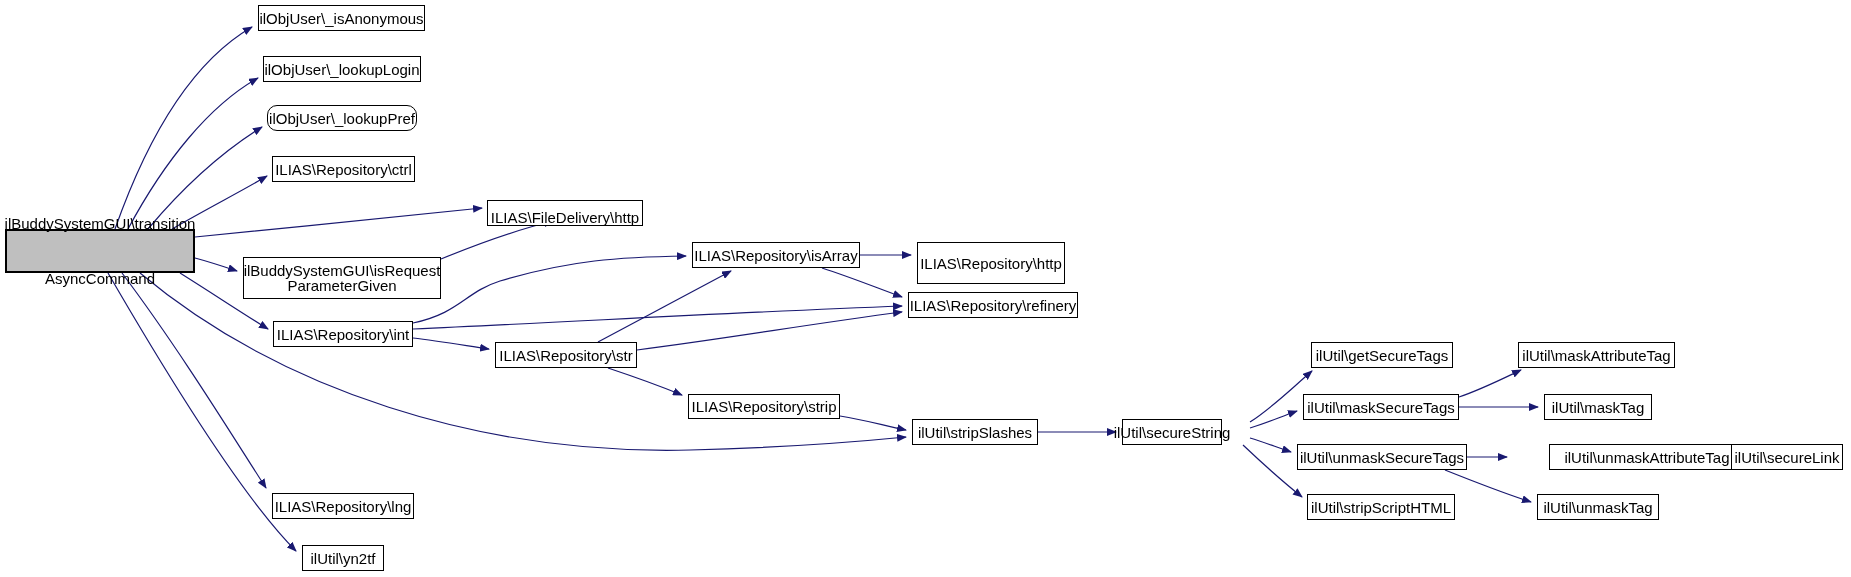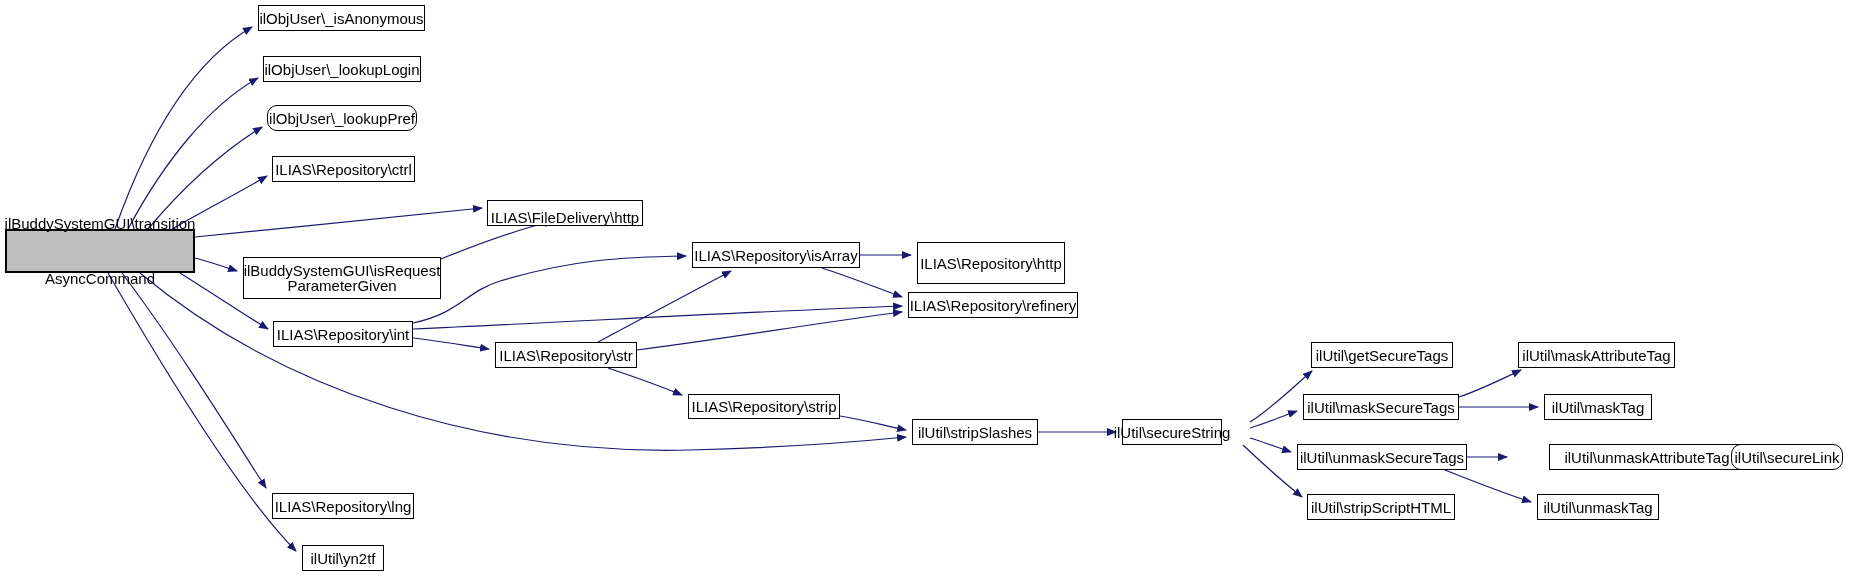--- a/index.html
+++ b/index.html
@@ -157,21 +157,21 @@
     </div>
     <div class="node" title="ilUtil\unmaskAttributeTag" style="left: 1513px; top: 444px; width: 196px; height: 26px; margin-left: 36px;">
       <span class="node-label">ilUtil\unmaskAttributeTag</span>
     </div>
     <div class="node" title="ilUtil\stripScriptHTML" style="left: 1307px; top: 494px; width: 148px; height: 26px;">
       <span class="node-label">ilUtil\stripScriptHTML</span>
     </div>
     <div class="node" title="ilUtil\unmaskTag" style="left: 1537px; top: 494px; width: 122px; height: 26px;">
       <span class="node-label">ilUtil\unmaskTag</span>
     </div>
-    <div class="node" title="ilUtil\secureLink" style="left: 1731px; top: 444px; width: 112px; height: 26px; border-radius: 10px;">
+    <div class="node" title="ilUtil\secureLink" style="left: 1731px; top: 444px; width: 112px; height: 26px;">
       <span class="node-label">ilUtil\secureLink</span>
     </div>
     <div class="node" title="ILIAS\Repository\lng" style="left: 272px; top: 493px; width: 142px; height: 26px;">
       <span class="node-label">ILIAS\Repository\lng</span>
     </div>
     <div class="node" title="ilUtil\yn2tf" style="left: 302px; top: 545px; width: 82px; height: 26px;">
       <span class="node-label">ilUtil\yn2tf</span>
     </div>
   </div>
 

